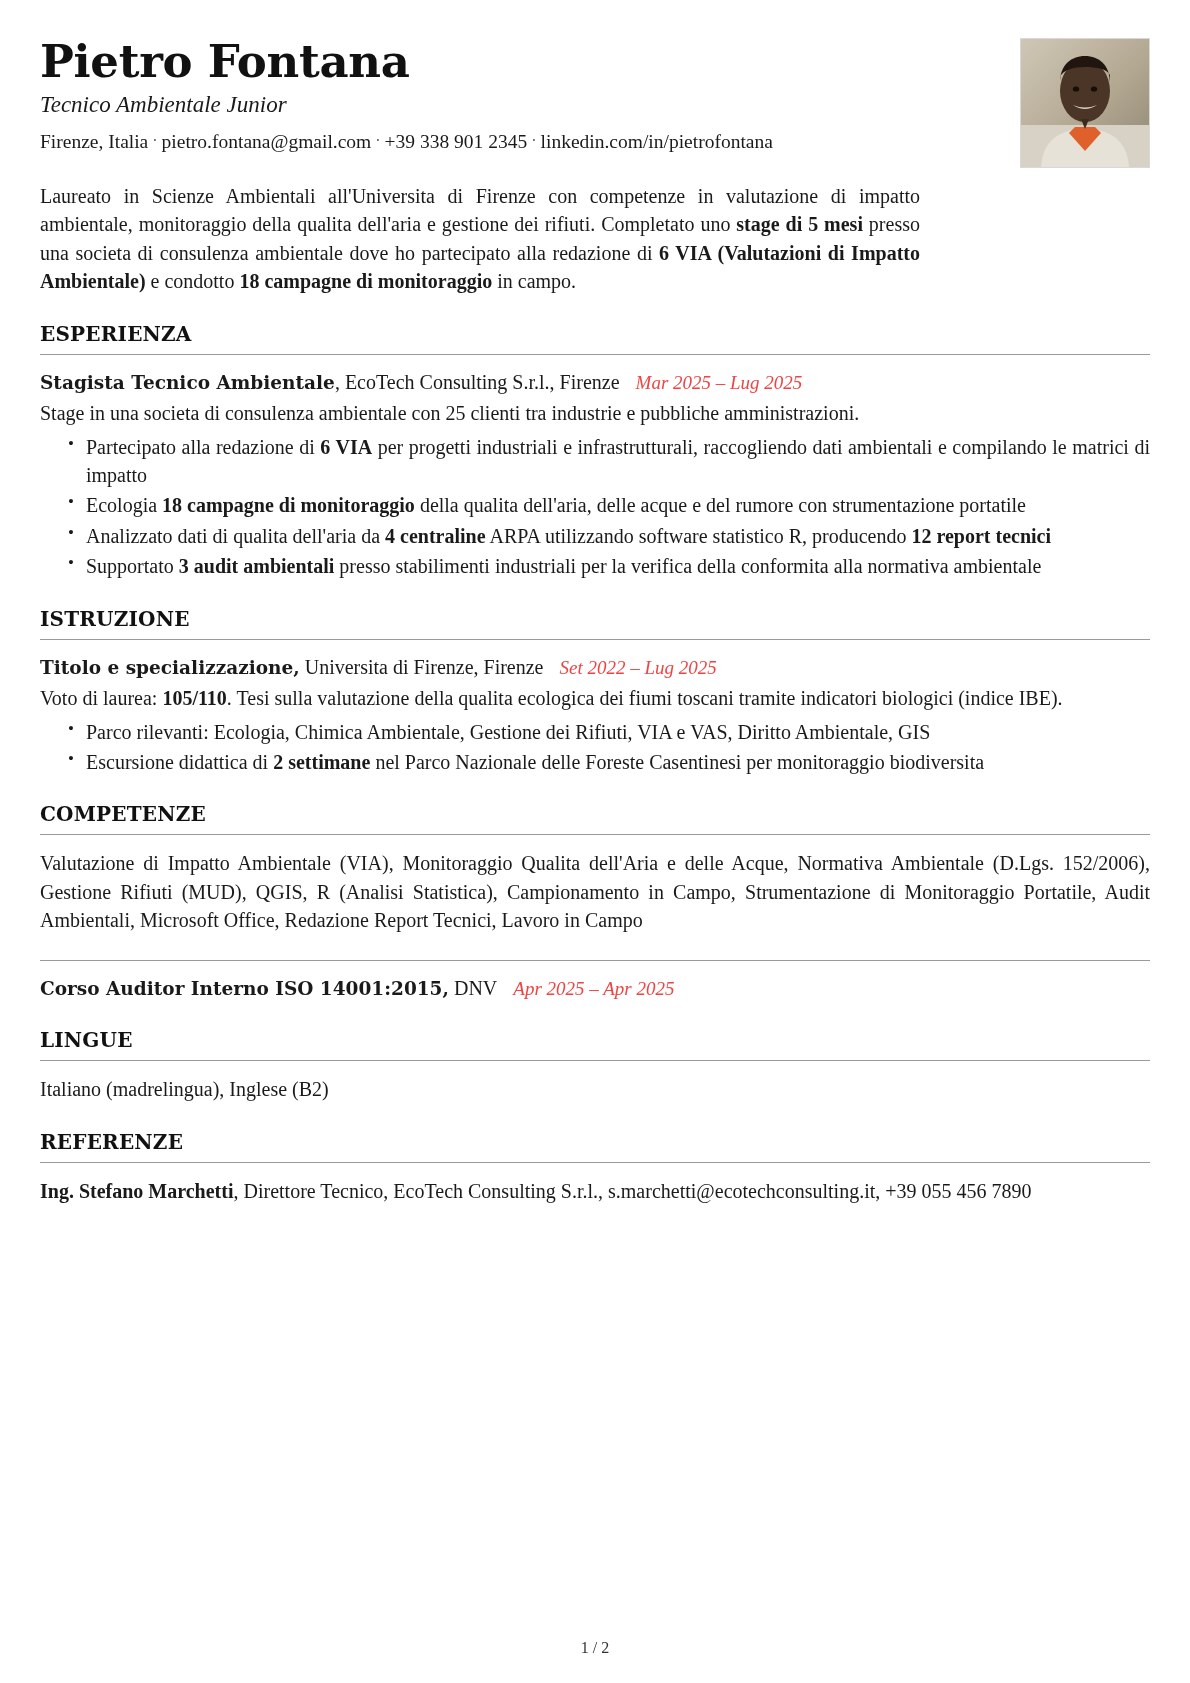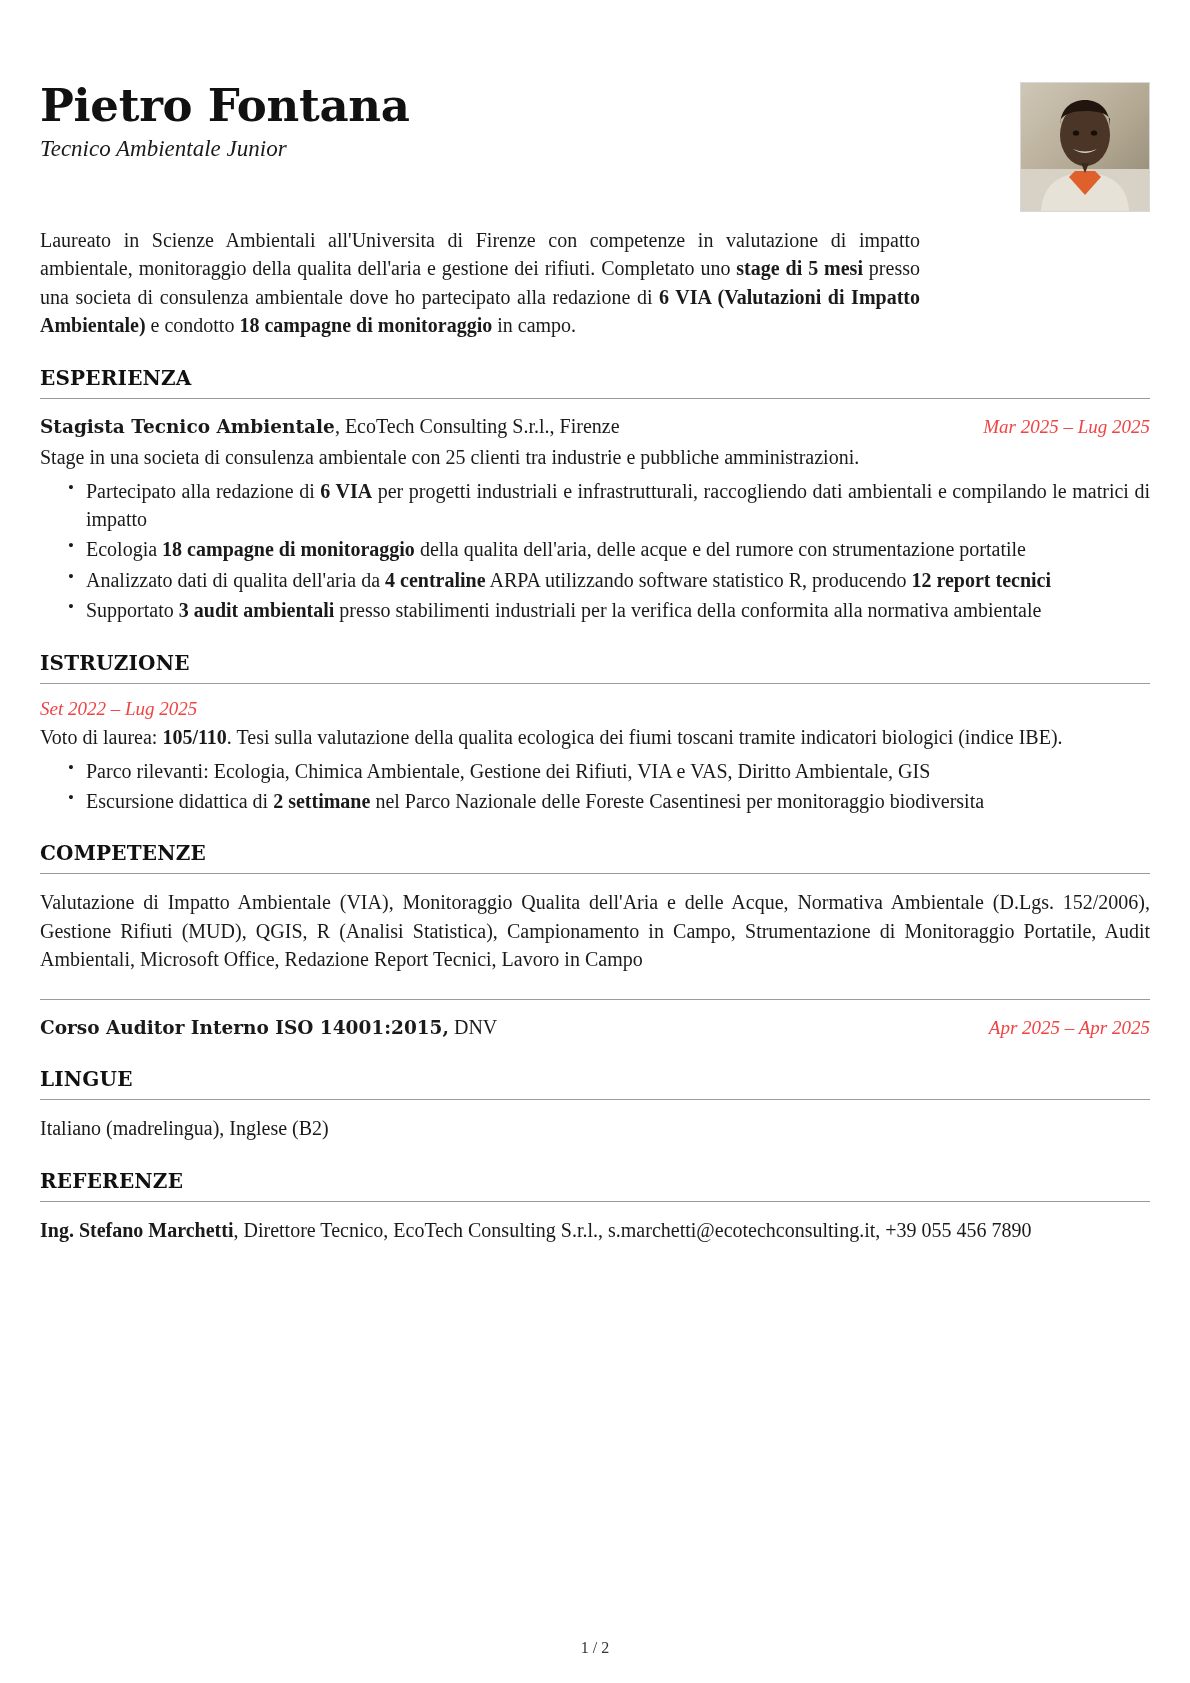--- a/index.html
+++ b/index.html
@@ -21,21 +21,20 @@
     padding: 38px 40px 0 40px;
     position: relative;
     background: #fff;
   }
 
   
   .header {
     display: flex;
     align-items: flex-start;
     justify-content: flex-start;
-    margin-top: 44px;
   }
   .header-left { flex: 1 1 auto; padding-right: 20px; }
   .name {
     font-family: "DejaVu Serif", serif;
     font-weight: 700;
     font-size: 45px;
     line-height: 1.05;
     letter-spacing: -0.3px;
     margin: 0 0 6px 0;
     color: #111;
@@ -95,22 +94,21 @@
     height: 1px;
     background: #9a9a9a;
     width: 100%;
     margin-bottom: 14px;
   }
 
   .entry { margin-bottom: 6px; }
   .entry-head {
     display: flex;
     align-items: baseline;
-    justify-content: space-between;
-    gap: 24px;
+    gap: 16px;
   }
   .entry-title {
     font-size: 20px;
     line-height: 1.35;
   }
   .entry-title b { font-weight: 700; font-family: "DejaVu Serif", serif; font-size: 18.5px;}
   .entry-date {
     font-style: italic;
     font-size: 19px;
     white-space: nowrap;
@@ -166,20 +164,23 @@
 </style>
 </head>
 <body>
 
 <div class="page">
 
   <div class="header">
     <div class="header-left">
       <h1 class="name">Pietro Fontana</h1>
       <div class="headline">Tecnico Ambientale Junior</div>
+      <div class="contact">
+        <span>Firenze, Italia</span><span class="sep">·</span><span>pietro.fontana@gmail.com</span><span class="sep">·</span><span>+39 338 901 2345</span><span class="sep">·</span><span>linkedin.com/in/pietrofontana</span>
+      </div>
     </div>
     <div class="photo">
       <svg viewBox="0 0 128 128" preserveAspectRatio="xMidYMid slice">
         <defs>
           <linearGradient id="bgg" x1="0" y1="0" x2="1" y2="1">
             <stop offset="0%" stop-color="#cfc7b6"></stop>
             <stop offset="55%" stop-color="#b3a892"></stop>
             <stop offset="100%" stop-color="#8e8672"></stop>
           </linearGradient>
         </defs>
@@ -217,20 +218,21 @@
         </ul>
     </div>
   </div>
 
   <div class="section">
     <div class="section-title">ISTRUZIONE</div>
     <div class="rule"></div>
 
     <div class="entry">
       <div class="entry-head">
+        <div class="entry-title"><b>Titolo e specializzazione,</b><span> Universita di Firenze, Firenze</span></div>
         <div class="entry-date">Set 2022 – Lug 2025</div>
       </div>
       <div class="entry-desc"><span>Voto di laurea: </span><b>105/110</b><span>. Tesi sulla valutazione della qualita ecologica dei fiumi toscani tramite indicatori biologici (indice IBE).</span></div>
       <ul class="bullets">
           <li><span>Parco rilevanti: Ecologia, Chimica Ambientale, Gestione dei Rifiuti, VIA e VAS, Diritto Ambientale, GIS</span></li>
           <li><span>Escursione didattica di </span><b>2 settimane</b><span> nel Parco Nazionale delle Foreste Casentinesi per monitoraggio biodiversita</span></li>
         </ul>
     </div>
   </div>
 

